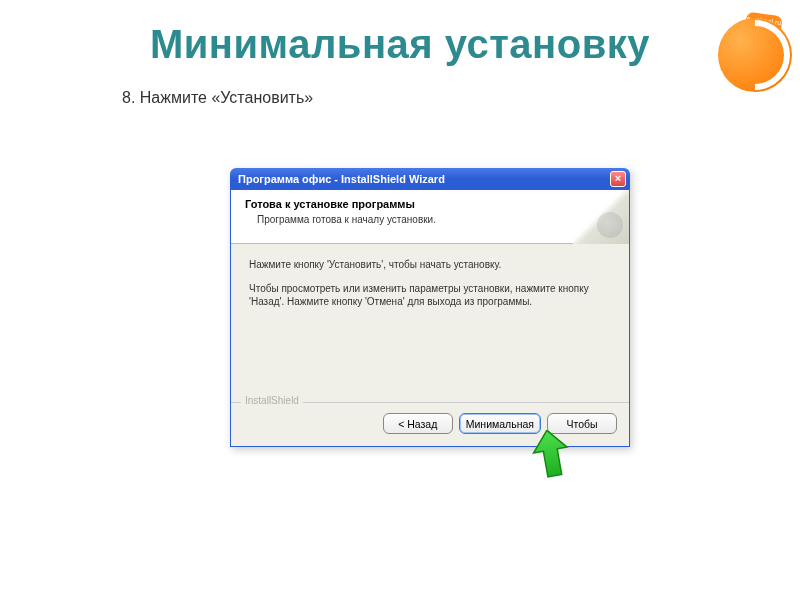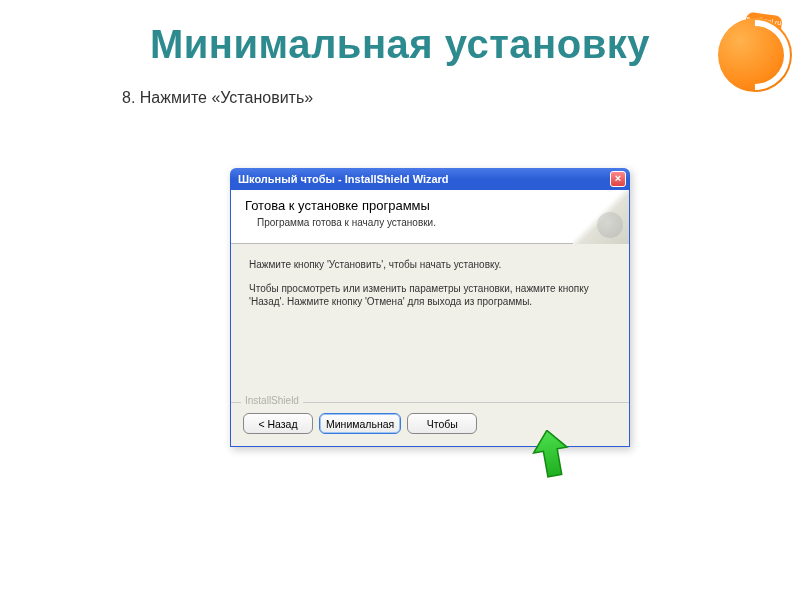--- a/index.html
+++ b/index.html
@@ -105,22 +105,22 @@
       background: #f0f0e8;
     }
     .header-panel {
       background: #fff;
       height: 54px;
       border-bottom: 1px solid #bbb;
       position: relative;
       padding: 8px 80px 6px 14px;
     }
     .header-title {
-      font-size: 13px;
-      font-weight: normal;
+      font-size: 11px;
+      font-weight: bold;
       color: #000;
     }
     .header-sub {
       font-size: 10px;
       color: #333;
       margin: 4px 0 0 12px;
     }
     .header-corner {
       position: absolute;
       top: 0;
@@ -145,20 +145,21 @@
       font-size: 10px;
       color: #333;
       height: 158px;
     }
     .content-panel p { margin-bottom: 10px; line-height: 1.35; }
     .footer-panel {
       border-top: 1px solid #ccc;
       position: relative;
       padding: 10px 12px 12px 12px;
       display: flex;
+      justify-content: flex-end;
       gap: 6px;
     }
     .brand-text {
       position: absolute;
       left: 10px;
       top: -8px;
       background: #f0f0e8;
       padding: 0 4px;
       font-size: 10px;
       color: #b0b0a8;
@@ -193,21 +194,21 @@
 <h1 class="slide-title">Минимальная установку</h1>
 <div class="step-text">8. Нажмите «Установить»</div>
 
 <div class="logo">
   <div class="logo-tab">e-school.ru</div>
   <div class="logo-circle"></div>
 </div>
 
 <div class="dialog-wrap">
   <div class="titlebar">
-    <span>Школьный чтобы - InstallShield Wizard</span>
+    <span>Программа офис - InstallShield Wizard</span>
     <div class="close-btn">
       <span>×</span>
     </div>
   </div>
   <div class="dialog-body">
     <div class="header-panel">
       <div class="header-corner"></div>
       <div class="header-title">Готова к установке программы</div>
       <div class="header-sub">Программа готова к началу установки.</div>
     </div>

